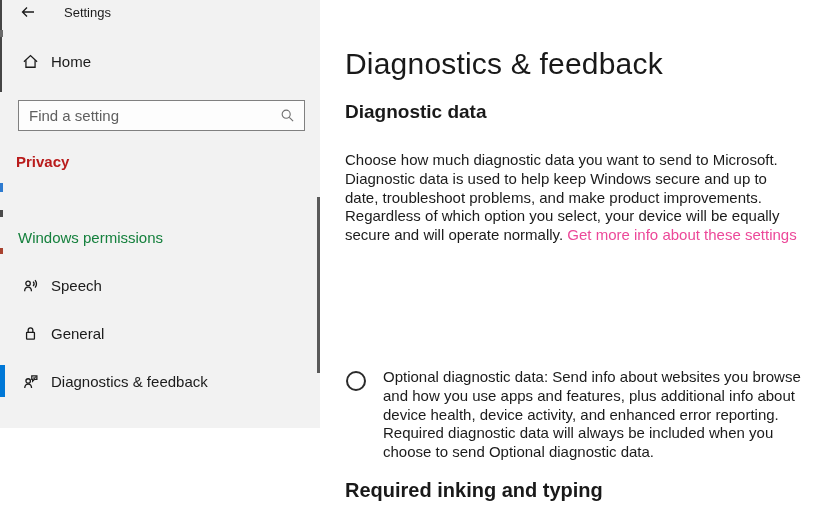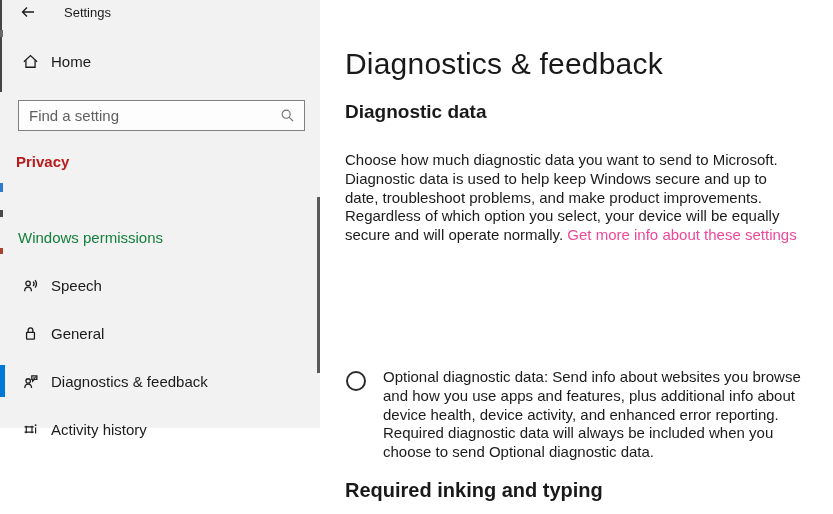--- a/index.html
+++ b/index.html
@@ -182,32 +182,20 @@
         <svg width="17" height="17" viewBox="0 0 16 16" fill="none" stroke="#1b1b1b" stroke-width="1.2">
           <circle cx="5.8" cy="7.5" r="2.1"></circle>
           <path d="M2.6 14.2 c0-2.5 1.4-3.8 3.2-3.8 s3.2 1.3 3.2 3.8"></path>
           <path d="M9.2 2.6 h4.8 v3.4 h-2.3 l-1.7 1.7 v-1.7 h-0.8 z"></path>
           <path d="M10.6 4.3 l0.9 0.9 1.5-1.7" stroke-width="1"></path>
         </svg>
       </span>
       <span class="nav-label">Diagnostics &amp; feedback</span>
     </div>
 
-    <div class="nav-item">
-
-      <span class="nav-icon">
-        <svg width="17" height="17" viewBox="0 0 16 16" fill="none" stroke="#1b1b1b" stroke-width="1.1">
-          <path d="M2.4 5.6 H11 M2.4 10.4 H11"></path>
-          <path d="M4 4.4 V11.6 M9.4 4.4 V11.6"></path>
-          <path d="M12.8 3.9 v0.02" stroke-width="1.6" stroke-linecap="round"></path>
-          <path d="M12.8 6 V11.8"></path>
-        </svg>
-      </span>
-      <span class="nav-label">Activity history</span>
-    </div>
 
   </div>
 
   <div class="scrollbar-thumb"></div>
 
   <div class="edge-strip"></div>
   <div class="edge-speck speck-a"></div>
   <div class="edge-speck speck-b"></div>
   <div class="edge-speck speck-c"></div>
   <div class="edge-speck speck-d"></div>

